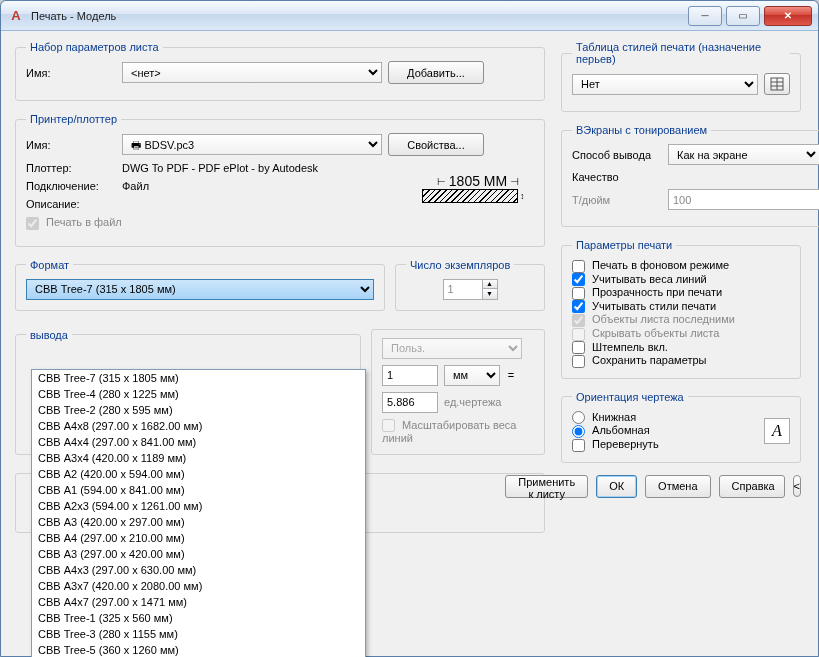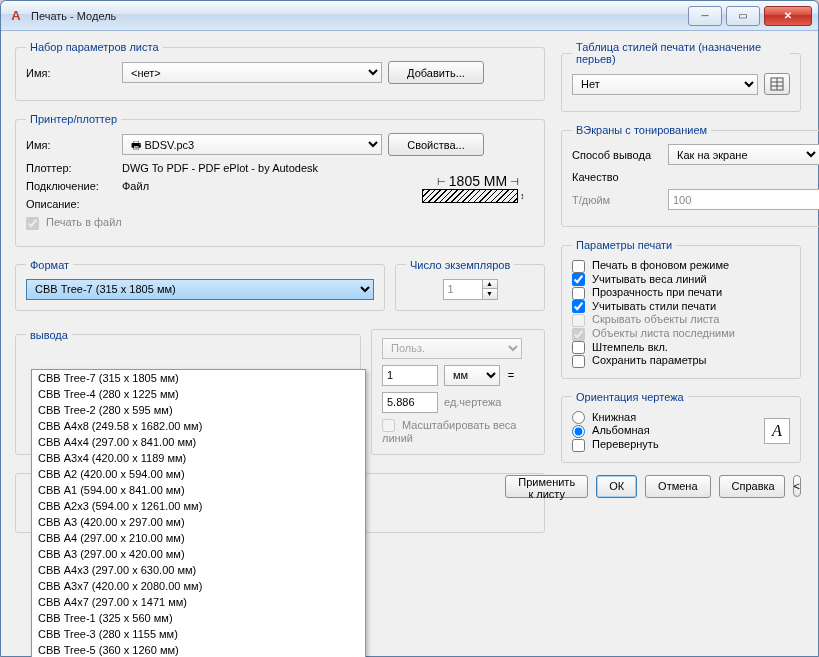--- a/index.html
+++ b/index.html
@@ -189,22 +189,22 @@
           <input type="text" style="flex: 1 1 0%;" class="disabled" disabled="" value="100">
         </div>
       </fieldset>
 
       <fieldset>
         <legend>Параметры печати</legend>
         <div><label><input type="checkbox" style=""> <span>Печать в фоновом режиме</span></label></div>
         <div><label><input type="checkbox" checked="" style=""> <span>Учитывать веса линий</span></label></div>
         <div><label><input type="checkbox" style=""> <span>Прозрачность при печати</span></label></div>
         <div><label><input type="checkbox" checked="" style=""> <span>Учитывать стили печати</span></label></div>
+        <div><label class="disabled"><input type="checkbox" checked="" disabled="" style=""> <span>Объекты листа последними</span></label></div>
         <div><label class="disabled"><input type="checkbox" disabled="" style=""> <span>Скрывать объекты листа</span></label></div>
-        <div><label class="disabled"><input type="checkbox" checked="" disabled="" style=""> <span>Объекты листа последними</span></label></div>
         <div><label><input type="checkbox" style=""> <span>Штемпель вкл.</span></label></div>
         <div><label><input type="checkbox" style=""> <span>Сохранить параметры</span></label></div>
       </fieldset>
 
       <fieldset>
         <legend>Ориентация чертежа</legend>
         <div style="display:flex;align-items:center">
           <div style="flex:1">
             <div><label><input type="radio" name="or" style=""> <span>Книжная</span></label></div>
             <div><label><input type="radio" name="or" checked="" style=""> <span>Альбомная</span></label></div>
@@ -222,21 +222,21 @@
         <button class="btn round">
           <span>&lt;</span>
         </button>
       </div>
     </div>
 
     <div class="dropdown" id="fmt-drop">
         <div>СВВ Tree-7 (315 х 1805 мм)</div>
         <div>СВВ Tree-4 (280 х 1225 мм)</div>
         <div>СВВ Tree-2 (280 х 595 мм)</div>
-        <div>СВВ А4х8 (249.58 x 1682.00 мм)</div>
+        <div>СВВ А4х8 (297.00 x 1682.00 мм)</div>
         <div>СВВ А4х4 (297.00 x 841.00 мм)</div>
         <div>СВВ А3х4 (420.00 x 1189 мм)</div>
         <div>СВВ А2 (420.00 x 594.00 мм)</div>
         <div>СВВ А1 (594.00 x 841.00 мм)</div>
         <div>СВВ А2х3 (594.00 x 1261.00 мм)</div>
         <div>СВВ А3 (420.00 x 297.00 мм)</div>
         <div>СВВ А4 (297.00 x 210.00 мм)</div>
         <div>СВВ А3 (297.00 x 420.00 мм)</div>
         <div>СВВ А4х3 (297.00 x 630.00 мм)</div>
         <div>СВВ А3х7 (420.00 x 2080.00 мм)</div>

